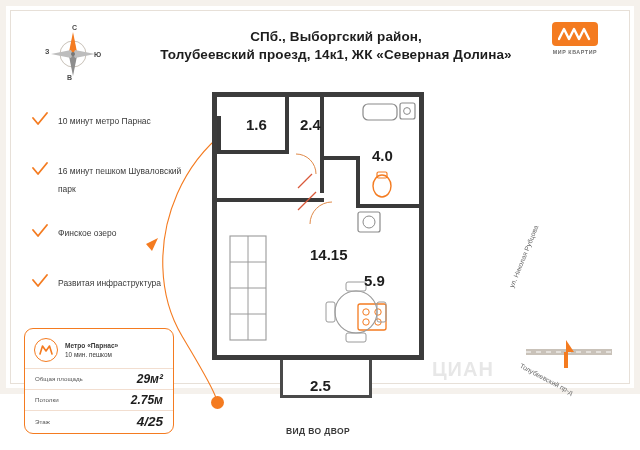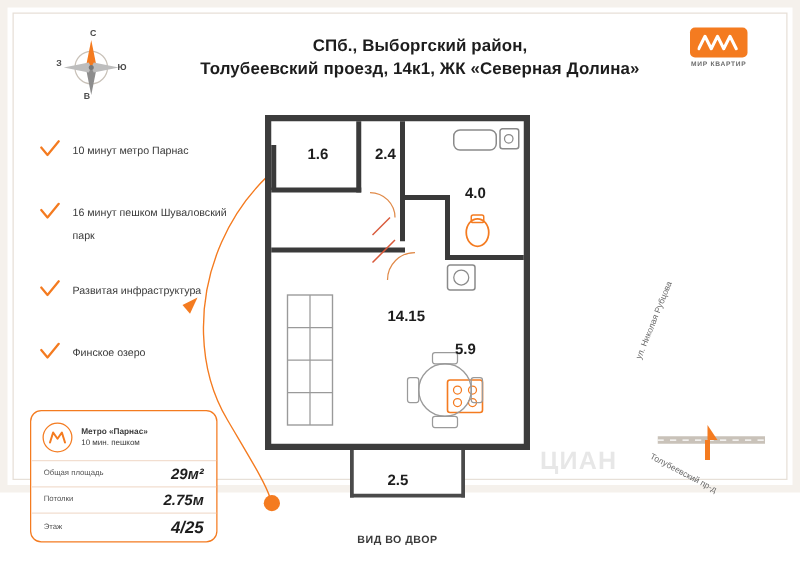--- a/index.html
+++ b/index.html
@@ -80,21 +80,21 @@
     padding:3px 10px;border-top:1px solid #f2ded0;
   }
   .card-row .k{font-size:6.2px;line-height:8px;color:#555;max-width:70px;}
   .card-row .v{font-size:12px;font-weight:bold;color:#1d1d1d;font-style:italic;}
   .card-row.big .v{font-size:13.5px;}
 
   
   .plan{position:absolute;left:206px;top:86px;width:212px;height:268px;}
   .plan .wall{position:absolute;background:#3a3a3a;}
   .plan .room-lbl{
-    position:absolute;font-size:12px;font-weight:bold;color:#1d1d1d;
+    position:absolute;font-size:15px;font-weight:bold;color:#1d1d1d;
   }
 
   .outer{
     position:absolute;left:0;top:0;width:212px;height:268px;
     border:5px solid #3c3c3c;box-sizing:border-box;background:#fff;
   }
   .balcony{
     position:absolute;left:68px;top:268px;width:92px;height:38px;
     border:3px solid #4a4a4a;border-top:none;box-sizing:border-box;background:#fff;
   }
@@ -173,29 +173,29 @@
           </svg>
       </span>
       <span class="txt">16 минут пешком Шуваловский парк</span>
     </div>
     <div class="bullet">
       <span class="chk">
         <svg width="16" height="14" viewBox="0 0 16 14">
             <path d="M1 6 L6 12 L15 1" fill="none" stroke="#f47b20" stroke-width="1.8" stroke-linecap="round" stroke-linejoin="round"></path>
           </svg>
       </span>
-      <span class="txt">Развитая инфраструктура</span>
+      <span class="txt">Финское озеро</span>
     </div>
     <div class="bullet">
       <span class="chk">
         <svg width="16" height="14" viewBox="0 0 16 14">
             <path d="M1 6 L6 12 L15 1" fill="none" stroke="#f47b20" stroke-width="1.8" stroke-linecap="round" stroke-linejoin="round"></path>
           </svg>
       </span>
-      <span class="txt">Финское озеро</span>
+      <span class="txt">Развитая инфраструктура</span>
     </div>
   </div>
 
   <div class="card">
     <div class="card-top">
       <div class="metro-ic">
         <svg width="14" height="12" viewBox="0 0 14 12">
             <path d="M1 10 L3.5 2 L7 7 L10.5 2 L13 10" fill="none" stroke="#f47b20" stroke-width="1.6" stroke-linejoin="round" stroke-linecap="round"></path>
           </svg>
       </div>

